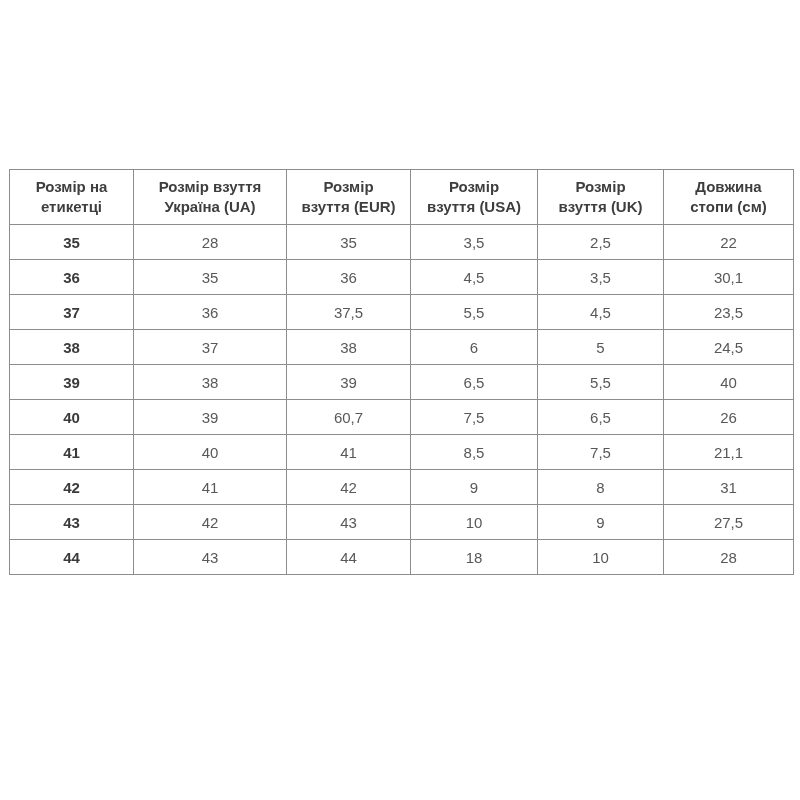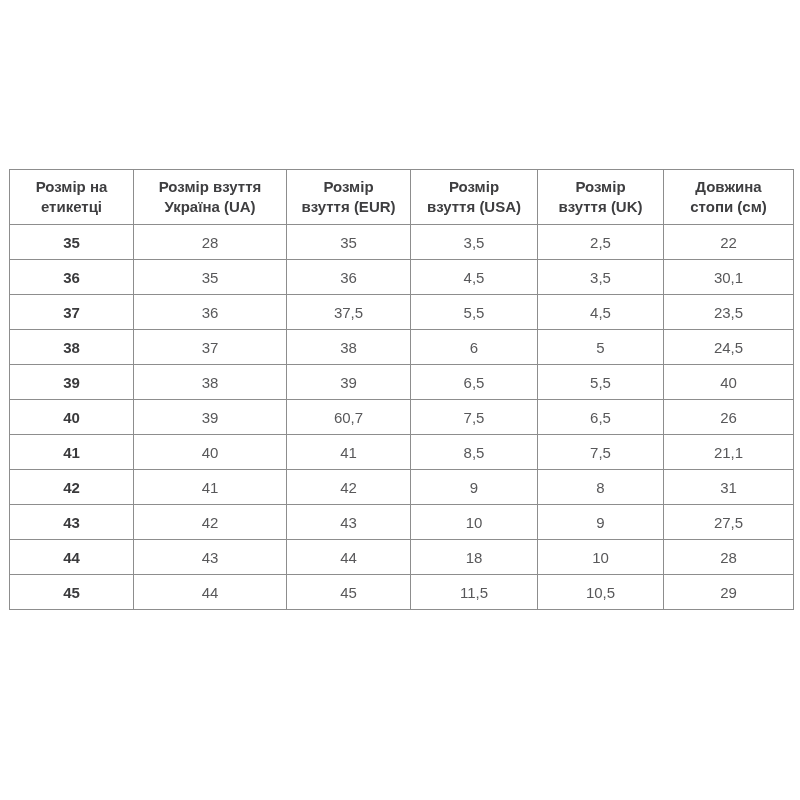--- a/index.html
+++ b/index.html
@@ -165,24 +165,16 @@
           <td>27,5</td>
         </tr>
         <tr>
           <td class="col-label">44</td>
           <td>43</td>
           <td>44</td>
           <td>18</td>
           <td>10</td>
           <td>28</td>
         </tr>
-        <tr>
-          <td class="col-label">45</td>
-          <td>44</td>
-          <td>45</td>
-          <td>11,5</td>
-          <td>10,5</td>
-          <td>29</td>
-        </tr>
       </tbody>
     </table>
   </div>
 </div>
 
 </body></html>

